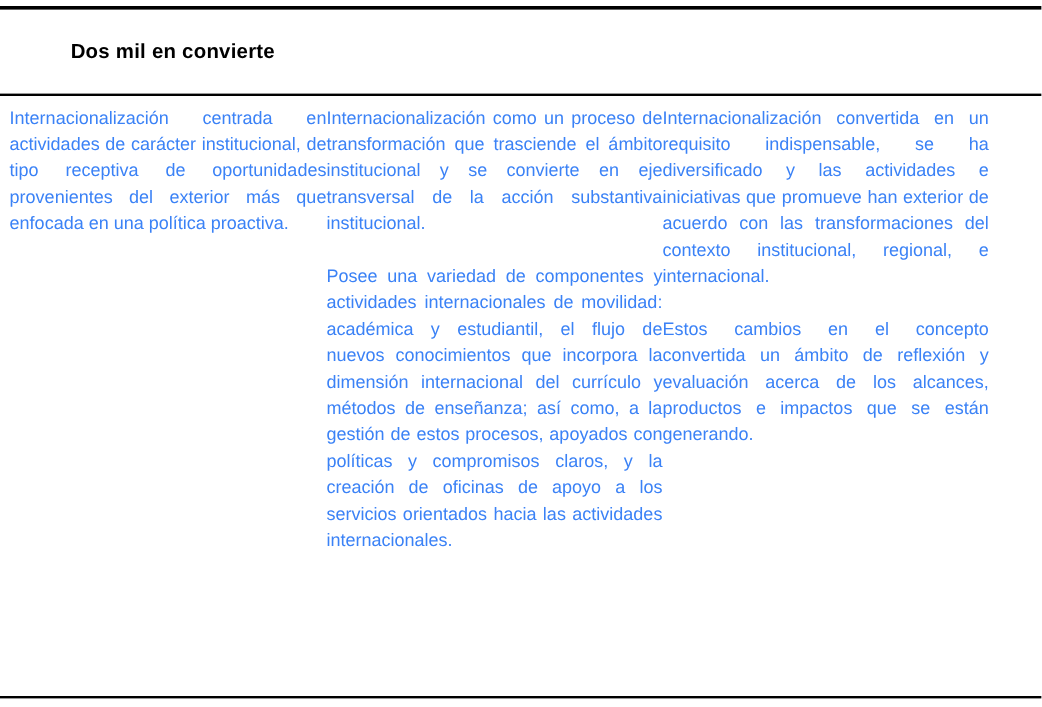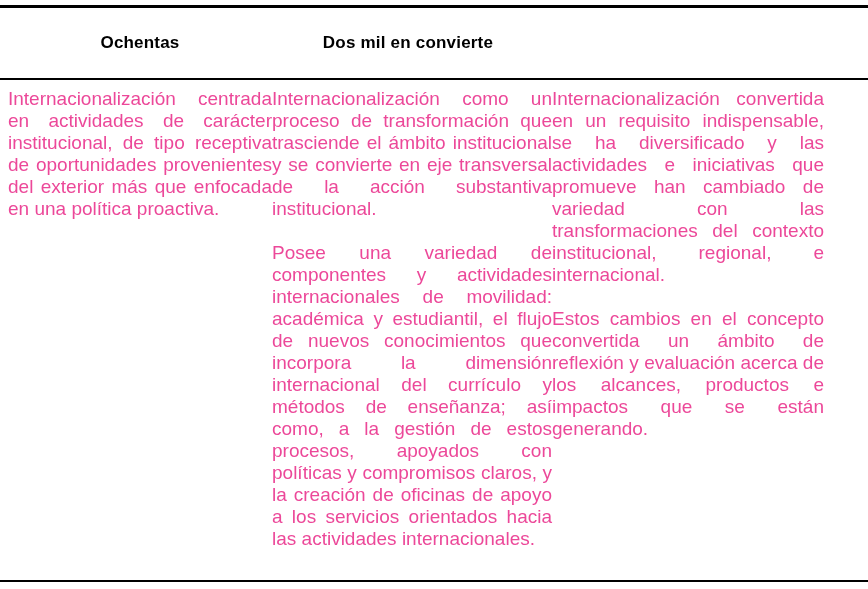--- a/index.html
+++ b/index.html
@@ -44,55 +44,54 @@
     font-size: 17px;
     color: #000000;
     letter-spacing: 0.2px;
   }
   .body-row {
     padding-top: 8px;
     min-height: 500px;
     align-items: start;
   }
   .body-cell {
-    font-size: 19px;
+    font-size: 15px;
     line-height: 22px;
-    color: #ec4899;
+    color: #3b82f6;
     text-align: justify;
   }
   .body-cell p {
     margin: 0 0 22px 0;
   }
   .body-cell p:last-child {
     margin-bottom: 0;
   }
 </style>
 </head>
 <body>
 
 <div class="doc">
 
   <div class="rule rule-top"></div>
 
   <div class="grid header-row">
-    <div class="header-cell c1">Ochentas</div>
     <div class="header-cell c3">Dos mil en convierte</div>
   </div>
 
   <div class="rule rule-mid"></div>
 
   <div class="grid body-row">
     <div class="body-cell c1">
       <p>Internacionalización centrada en actividades de carácter institucional, de tipo receptiva de oportunidades provenientes del exterior más que enfocada en una política proactiva.</p>
     </div>
     <div class="body-cell c2">
       <p>Internacionalización como un proceso de transformación que trasciende el ámbito institucional y se convierte en eje transversal de la acción substantiva institucional.</p>
       <p>Posee una variedad de componentes y actividades internacionales de movilidad: académica y estudiantil, el flujo de nuevos conocimientos que incorpora la dimensión internacional del currículo y métodos de enseñanza; así como, a la gestión de estos procesos, apoyados con políticas y compromisos claros, y la creación de oficinas de apoyo a los servicios orientados hacia las actividades internacionales.</p>
     </div>
     <div class="body-cell c3">
-      <p>Internacionalización convertida en un requisito indispensable, se ha diversificado y las actividades e iniciativas que promueve han cambiado de variedad con las transformaciones del contexto institucional, regional, e internacional.</p>
+      <p>Internacionalización convertida en un requisito indispensable, se ha diversificado y las actividades e iniciativas que promueve han exterior de acuerdo con las transformaciones del contexto institucional, regional, e internacional.</p>
       <p>Estos cambios en el concepto convertida un ámbito de reflexión y evaluación acerca de los alcances, productos e impactos que se están generando.</p>
     </div>
   </div>
 
   <div class="rule rule-bottom"></div>
 
 </div>
 
 </body></html>

